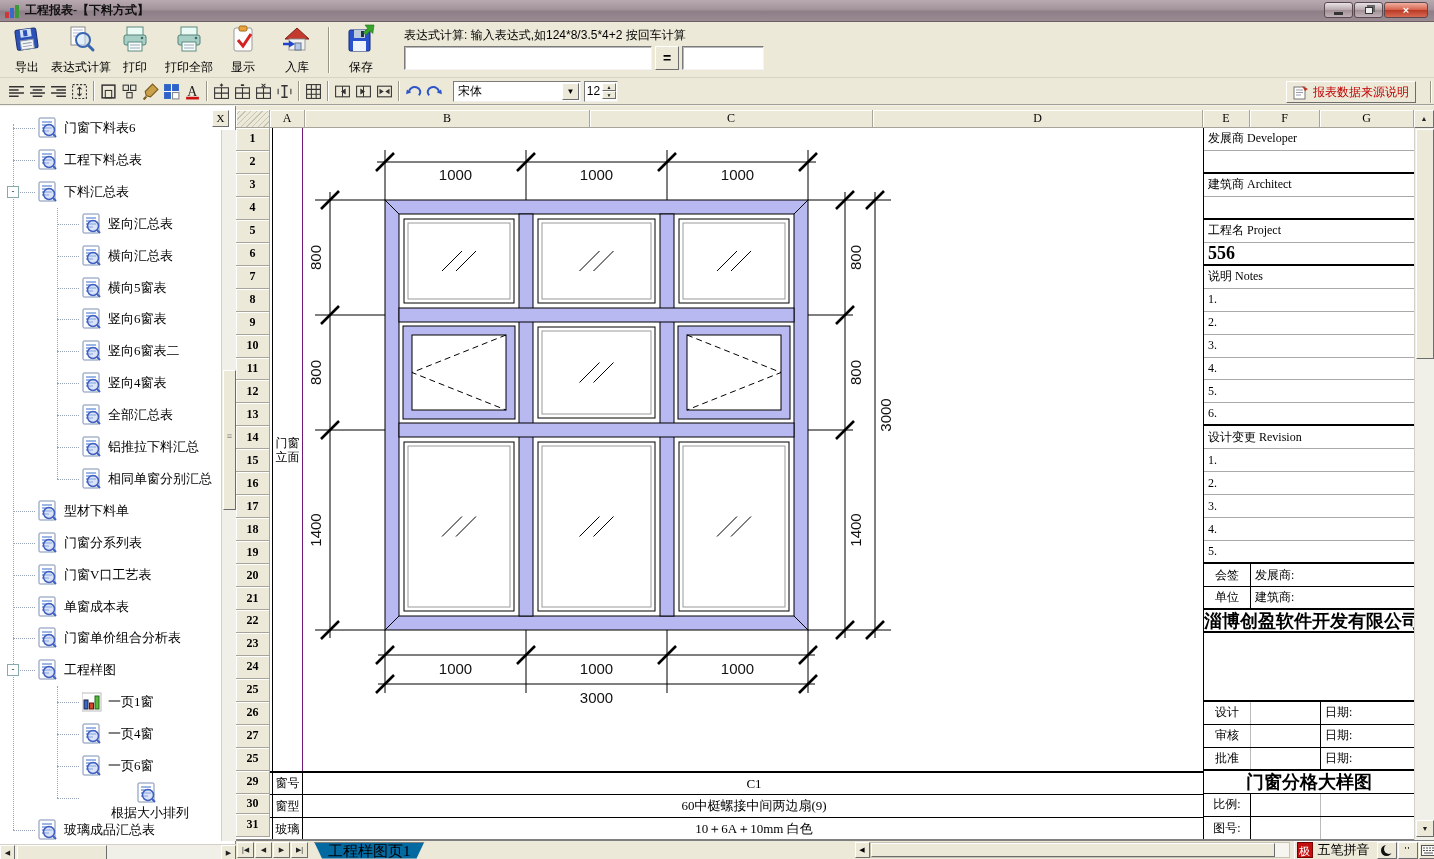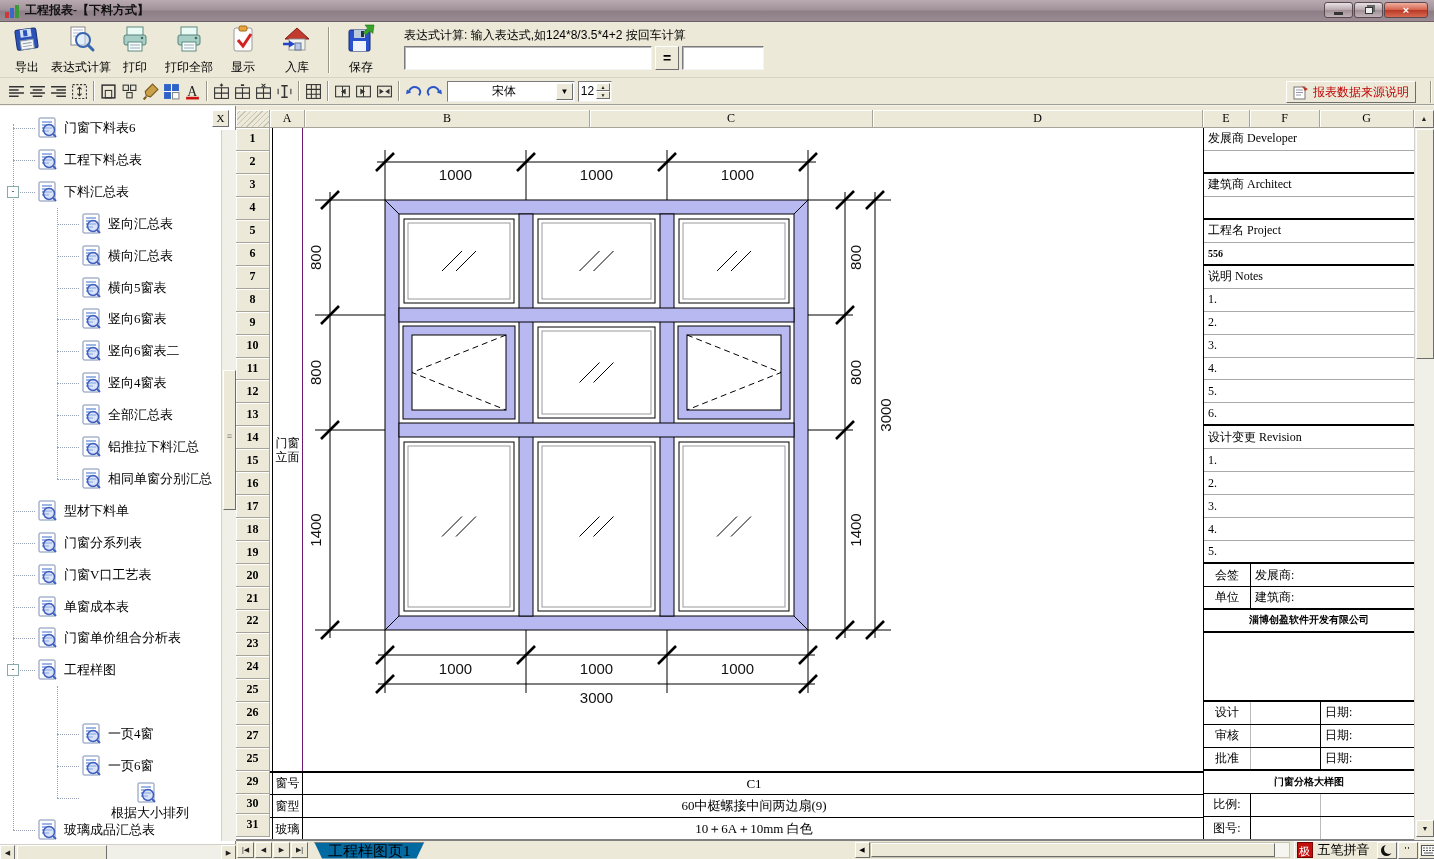--- a/index.html
+++ b/index.html
@@ -34,22 +34,22 @@
   #equals-btn { width:24px; height:24px; margin:0 3px; border:1px solid; border-color:#fff #6d6d6d #6d6d6d #fff;
     background:#ece9d8; font-size:14px; font-weight:bold; text-align:center; line-height:22px; }
   #expr-result { width:82px; }
 
   
   #toolbar2 { position:absolute; left:0; top:78px; width:1434px; height:28px; background:#ece9d8;
     border-bottom:2px groove #f4f2e8; display:flex; align-items:center; padding-left:6px; }
   .fmt-icon { width:21px; height:21px; display:flex; align-items:center; justify-content:center; border:1px solid transparent; }
   .fmt-icon svg { display:block; }
   .fmt-sep { width:2px; height:20px; border-left:1px solid #9a978a; border-right:1px solid #fff; margin:0 3px; }
-  #font-combo { width:128px; height:21px; margin-left:2px; background:#fff; border:1px solid;
-    border-color:#7b7b7b #f0f0f0 #f0f0f0 #7b7b7b; display:flex; align-items:center; position:relative;padding-left:40px; }
+  #font-combo { width:128px; height:21px; margin-left:8px; background:#fff; border:1px solid;
+    border-color:#7b7b7b #f0f0f0 #f0f0f0 #7b7b7b; display:flex; align-items:center; position:relative; }
   #font-combo .font-name { flex:1; font-size:12px; padding-left:4px; font-family:"Liberation Serif",serif; }
   .combo-arrow { width:17px; height:17px; background:#ece9d8; border:1px solid; border-color:#fff #6d6d6d #6d6d6d #fff;
     font-size:8px; text-align:center; line-height:16px; margin-right:1px; }
   #size-spinner { width:34px; height:21px; margin-left:3px; background:#fff; border:1px solid;
     border-color:#7b7b7b #f0f0f0 #f0f0f0 #7b7b7b; display:flex; align-items:center; }
   #size-spinner .size-val { flex:1; font-size:12px; text-align:center; }
   .spin-col { display:flex; flex-direction:column; margin-right:1px; }
   .spin-btn { width:14px; height:8px; background:#ece9d8; border:1px solid; border-color:#fff #6d6d6d #6d6d6d #fff;
     font-size:5px; line-height:6px; text-align:center; color:#222; }
   #datasource-btn { position:absolute; right:18px; top:3px; height:22px; padding:0 6px; display:flex; align-items:center;
@@ -108,21 +108,21 @@
   .bottom-row .b-value { position:absolute; left:35px; right:0; text-align:center; font-size:13px; font-family:"Liberation Serif",serif; }
 
   
   #right-panel { position:absolute; left:967px; top:0; width:211px; height:712px; border-left:1px solid #000; background:#fff; }
   .rp-row { width:100%; display:flex; align-items:center; font-size:12px; font-family:"Liberation Serif",serif; overflow:hidden; }
   .rp-row.b-light { border-bottom:1px solid #aaa; }
   .rp-row.b-dark { border-bottom:1px solid #000; }
   .rp-row.b-thick { border-bottom:2px solid #000; }
   .rp-row .rp-full { padding-left:4px; width:100%; white-space:nowrap; }
   .rp-row.center .rp-full { text-align:center; padding-left:0; }
-  .rp-row.bold { font-weight:bold; font-size:10px; }
+  .rp-row.bold { font-weight:bold; font-size:18px; }
   .rp-cell-e { width:47px; height:100%; display:flex; align-items:center; justify-content:center; flex:none; }
   .rp-cell-f { width:70px; height:100%; display:flex; align-items:center; padding-left:4px; flex:none; }
   .rp-cell-g { flex:1; height:100%; display:flex; align-items:center; padding-left:4px; }
   .bd-dark { border-right:1px solid #000; }
   .bd-light { border-right:1px solid #bbb; }
 
   
   #vscroll { position:absolute; left:1178px; top:22px; width:20px; height:712px; background:#f0efe8; border-left:1px solid #d4d0c8; }
   .vs-btn { position:absolute; left:1px; width:18px; height:17px; background:#ece9d8; border:1px solid; border-color:#fff #6d6d6d #6d6d6d #fff;
     font-size:7px; text-align:center; line-height:15px; color:#222; }
@@ -587,20 +587,30 @@
       <div class="tree-item" style="top: 544.3px; padding-left: 38px;">
         <div class="dotline-h" style="left: 13px; width: 22px; top: 50%;"></div>
         <div class="expand-box" style="top: calc(50% - 6px);">-</div>
         <span class="tree-icon"><svg viewBox="0 0 20 22" width="20" height="22">
             <rect x="1" y="1" width="16" height="19" rx="1" fill="#fff" stroke="#7a8fb3"></rect>
             <path d="M4 5h10M4 8h10M4 11h10M4 14h7" stroke="#3c6ccc"></path>
             <circle cx="11" cy="13" r="5.5" fill="rgba(190,205,240,0.55)" stroke="#4060c0" stroke-width="1.5"></circle>
             <path d="M15 17l3 3" stroke="#4060c0" stroke-width="2"></path>
           </svg></span>
         <span class="label">工程样图</span>
+      </div>
+      <div class="tree-item" style="top: 576.2px; padding-left: 82px;">
+        <div class="dotline-h" style="left: 57px; width: 22px; top: 50%;"></div>
+        <span class="tree-icon"><svg viewBox="0 0 20 22" width="20" height="22">
+            <rect x="0" y="2" width="19" height="18" fill="#fff" stroke="#bbb"></rect>
+            <rect x="2" y="9" width="4" height="9" fill="#3868c8" stroke="#224"></rect>
+            <rect x="7.5" y="12" width="4" height="6" fill="#d04828" stroke="#611"></rect>
+            <rect x="13" y="5" width="4" height="13" fill="#58b838" stroke="#262"></rect>
+          </svg></span>
+        <span class="label">一页1窗</span>
       </div>
       <div class="tree-item" style="top: 608.1px; padding-left: 82px;">
         <div class="dotline-h" style="left: 57px; width: 22px; top: 50%;"></div>
         <span class="tree-icon"><svg viewBox="0 0 20 22" width="20" height="22">
             <rect x="1" y="1" width="16" height="19" rx="1" fill="#fff" stroke="#7a8fb3"></rect>
             <path d="M4 5h10M4 8h10M4 11h10M4 14h7" stroke="#3c6ccc"></path>
             <circle cx="11" cy="13" r="5.5" fill="rgba(190,205,240,0.55)" stroke="#4060c0" stroke-width="1.5"></circle>
             <path d="M15 17l3 3" stroke="#4060c0" stroke-width="2"></path>
           </svg></span>
         <span class="label">一页4窗</span>

